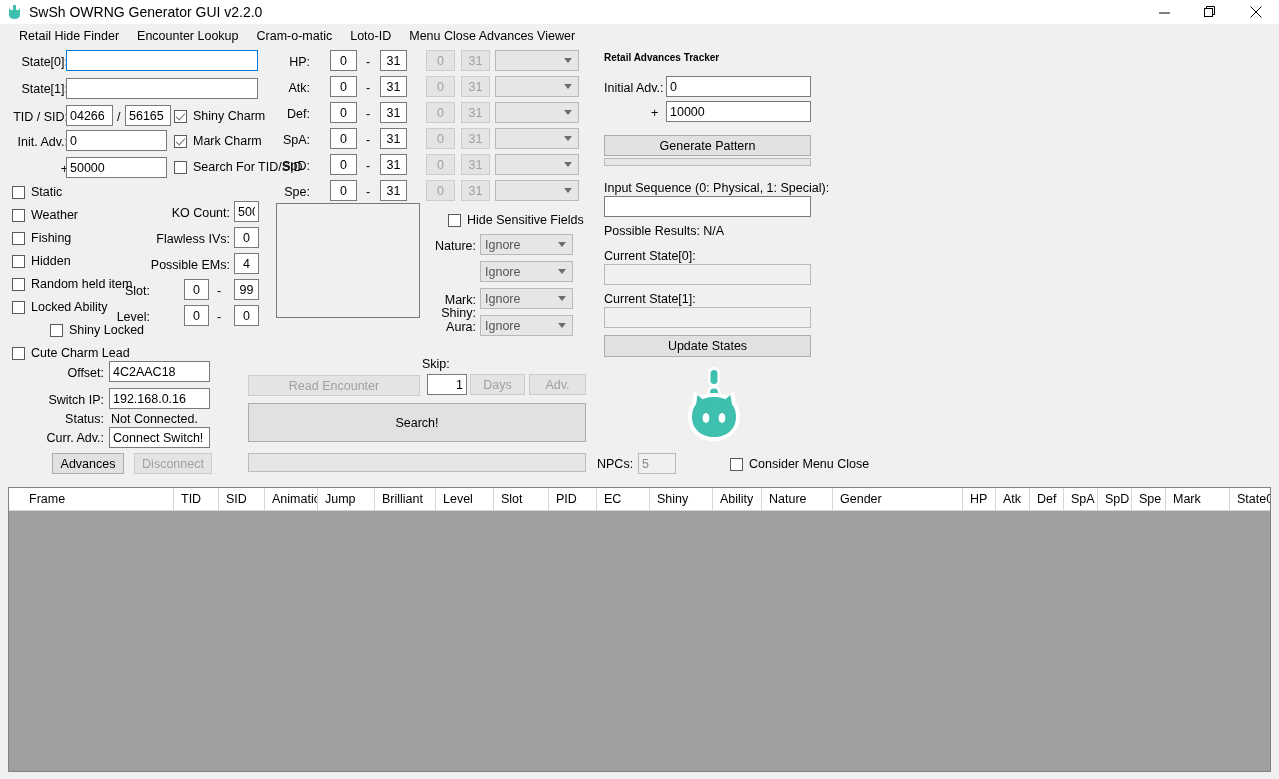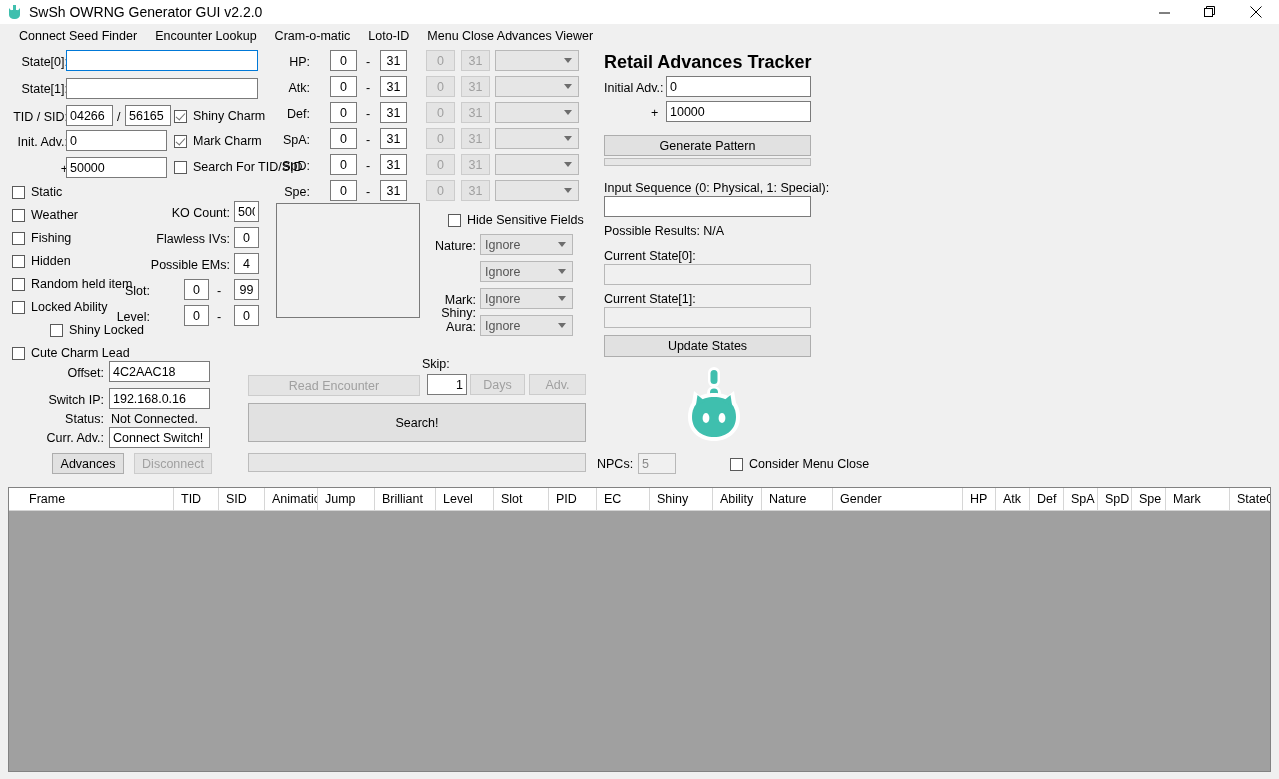--- a/index.html
+++ b/index.html
@@ -128,21 +128,21 @@
     <div class="win-btn">
       <svg width="12" height="12" viewBox="0 0 12 12">
         <line x1="0.5" y1="0.5" x2="11.5" y2="11.5" stroke="#000" stroke-width="1"></line>
         <line x1="11.5" y1="0.5" x2="0.5" y2="11.5" stroke="#000" stroke-width="1"></line>
       </svg>
     </div>
   </div>
 </div>
 
 <div class="menubar">
-  <div class="menu-item">Connect Seed Finder</div>
+  <div class="menu-item">Retail Hide Finder</div>
   <div class="menu-item">Encounter Lookup</div>
   <div class="menu-item">Cram-o-matic</div>
   <div class="menu-item">Loto-ID</div>
   <div class="menu-item">Menu Close Advances Viewer</div>
 </div>
 
 <div class="abs lbl" style="left:20px; top:55px; width:48px; text-align:right;">State[0]:</div>
 <input class="abs txt focus" style="left: 66px; top: 50px; width: 192px;" value="">
 
 <div class="abs lbl" style="left:20px; top:82px; width:48px; text-align:right;">State[1]:</div>
@@ -345,21 +345,21 @@
 <div class="abs btn" style="left:248px; top:403px; width:338px; height:39px;">Search!</div>
 <div class="abs pbar" style="left:248px; top:453px; width:338px; height:19px;"></div>
 
 <div class="abs lbl" style="left:597px; top:457px;">NPCs:</div>
 <input class="abs txt dis" style="left: 638px; top: 453px; width: 38px;" value="5">
 <div class="abs cb" style="left:682px; top:457px;margin-left:48px;">
   <span class="box"></span>
   <span class="lbl">Consider Menu Close</span>
 </div>
 
-<div class="abs lbl" style="left:604px; top:52px; font-weight:bold; font-size:18px;">Retail Advances Tracker</div>
+<div class="abs lbl" style="left:604px; top:52px; font-weight:bold; font-size:10px;">Retail Advances Tracker</div>
 
 <div class="abs lbl" style="left:604px; top:81px;">Initial Adv.:</div>
 <input class="abs txt" style="left: 666px; top: 76px; width: 145px;" value="0">
 <div class="abs lbl" style="left:651px; top:106px;">+</div>
 <input class="abs txt" style="left: 666px; top: 101px; width: 145px;" value="10000">
 
 <div class="abs btn" style="left:604px; top:135px; width:207px; height:21px;">Generate Pattern</div>
 <div class="abs pbar" style="left:604px; top:158px; width:207px; height:8px;"></div>
 
 <div class="abs lbl" style="left:604px; top:181px;">Input Sequence (0: Physical, 1: Special):</div>

